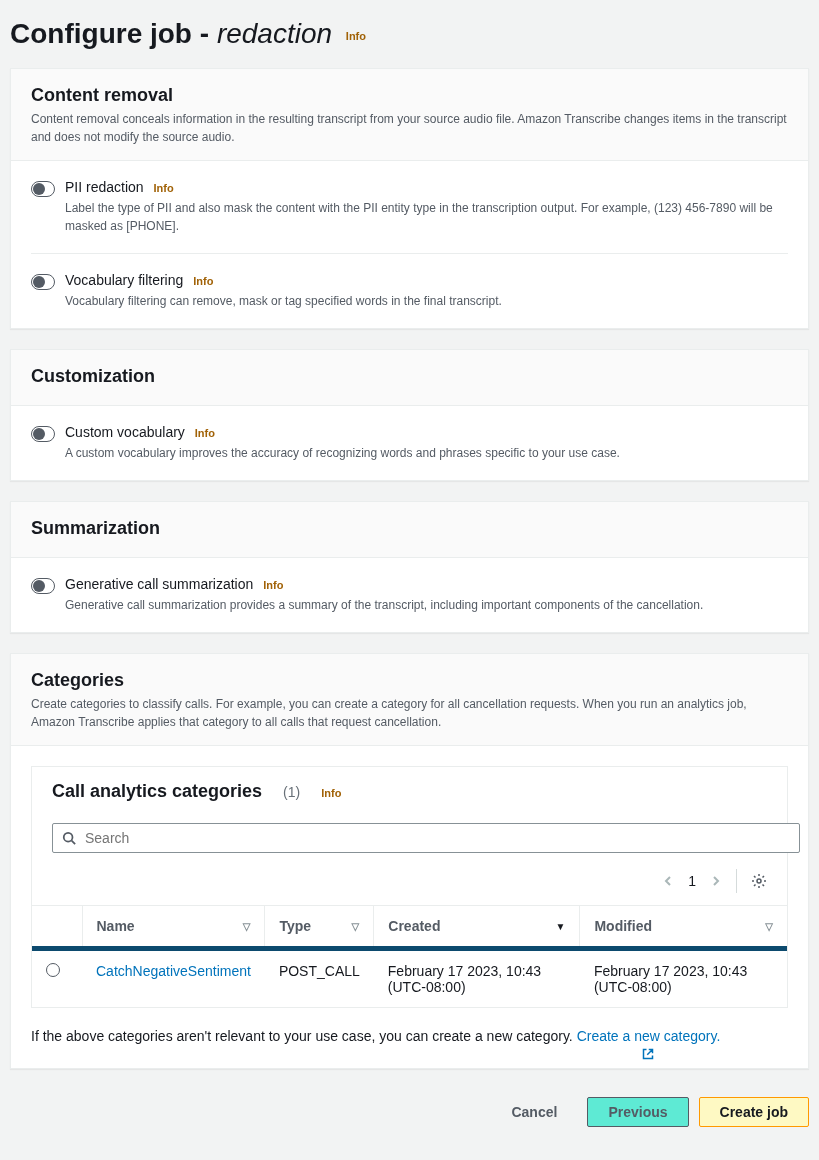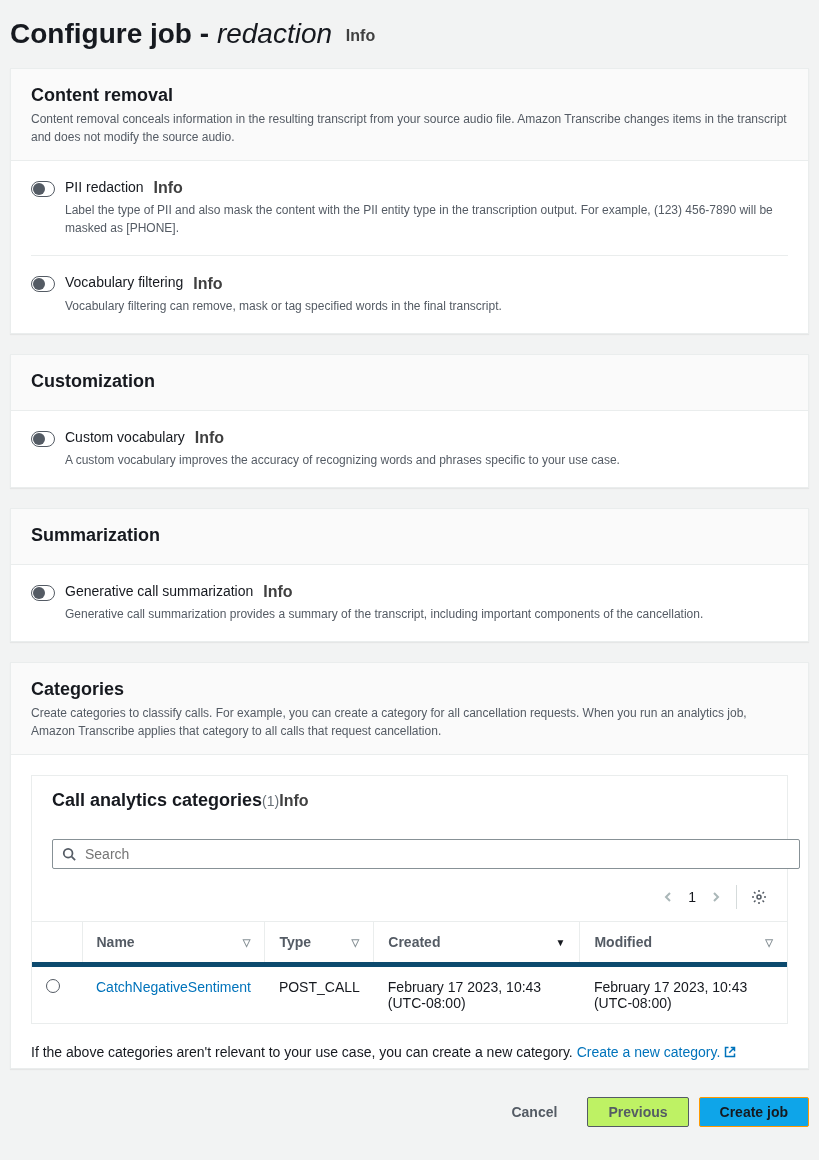--- a/index.html
+++ b/index.html
@@ -14,22 +14,22 @@
   .page-title {
     font-size: 28px;
     font-weight: 700;
     margin: 8px 0 18px 0;
   }
   .page-title .optional {
     font-style: italic;
     font-weight: 400;
   }
   .info-link {
-    color: #404040;
-    font-size: 16px;
+    color: #a16207;
+    font-size: 11px;
     font-weight: 700;
     font-style: normal;
     cursor: pointer;
     margin-left: 6px;
     vertical-align: middle;
   }
   .panel {
     background: #fff;
     border: 1px solid #eaeded;
     box-shadow: 0 1px 1px rgba(0,0,0,0.05);
@@ -96,22 +96,22 @@
     margin: 20px;
   }
   .cat-top {
     padding: 14px 20px 16px 20px;
   }
   .cat-title {
     font-size: 18px;
     font-weight: 700;
     display: flex;
     align-items: baseline;
-    gap: 0;
-    margin-bottom: 28px;
+    gap: 21px;
+    margin-bottom: 21px;
   }
   .cat-count {
     font-size: 14px;
     font-weight: 400;
     color: #687078;
   }
   .search-wrap {
     position: relative;
     width: 748px;
   }
@@ -175,46 +175,46 @@
     border: 1px solid #545b64;
     border-radius: 50%;
     display: inline-block;
     cursor: pointer;
   }
   .cell-link { color: #0073bb; cursor: pointer; }
   .note-row {
     padding: 0 20px 8px 20px;
     font-size: 14px;
   }
-  .ext-link { color: #0073bb; cursor: pointer; display:inline-flex; align-items:center; gap:4px;}
+  .ext-link { color: #0073bb; cursor: pointer; display:inline-flex; align-items:center; gap:4px;flex-direction:column;}
   .footer {
     display: flex;
     justify-content: flex-end;
     gap: 10px;
     padding: 8px 0 20px 0;
   }
   .btn {
     padding: 6px 20px;
     font-size: 14px;
     border-radius: 2px;
     cursor: pointer;
     font-weight: 700;
   }
   .btn-link {
     background: transparent;
     border: none;
     color: #545b64;
   }
   .btn-outline {
-    background: #bef264;
+    background: #5eead4;
     border: 1px solid #545b64;
     color: #545b64;
   }
   .btn-primary {
-    background: #0ea5e9;
+    background: #fef9c3;
     border: 1px solid #ff9900;
     color: #16191f;
   }
 </style>
 </head>
 <body>
 
 <h1 class="page-title">
   <span>Configure job</span><span> - </span><span class="optional">redaction</span>
   <span class="info-link">Info</span>

